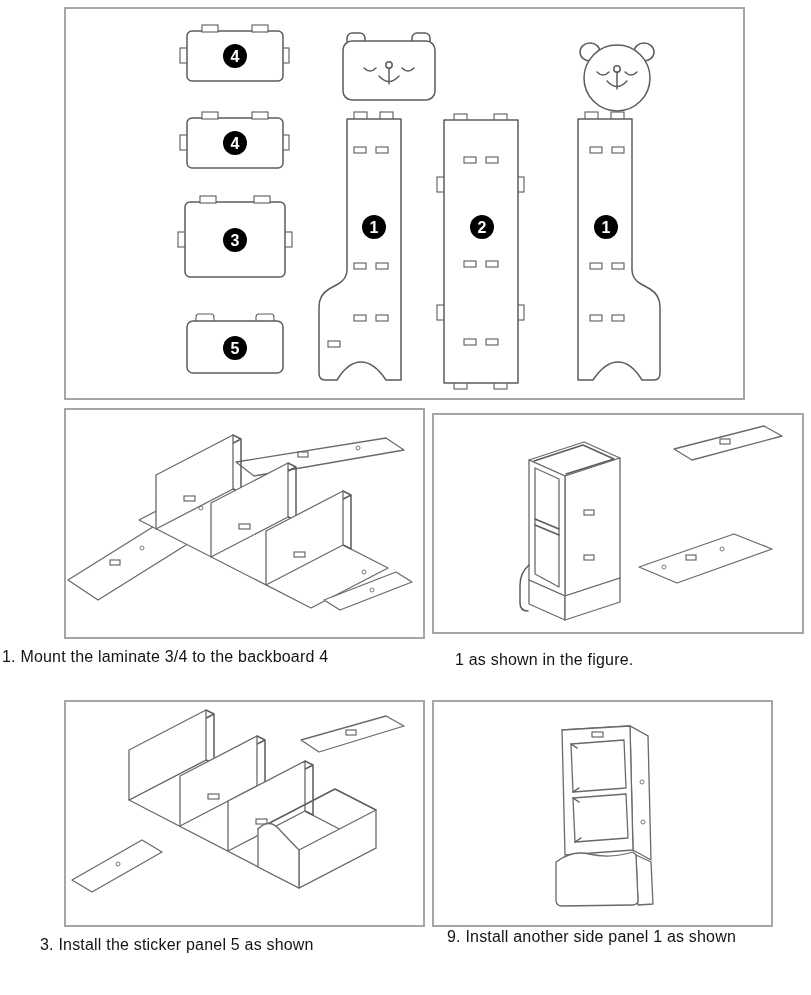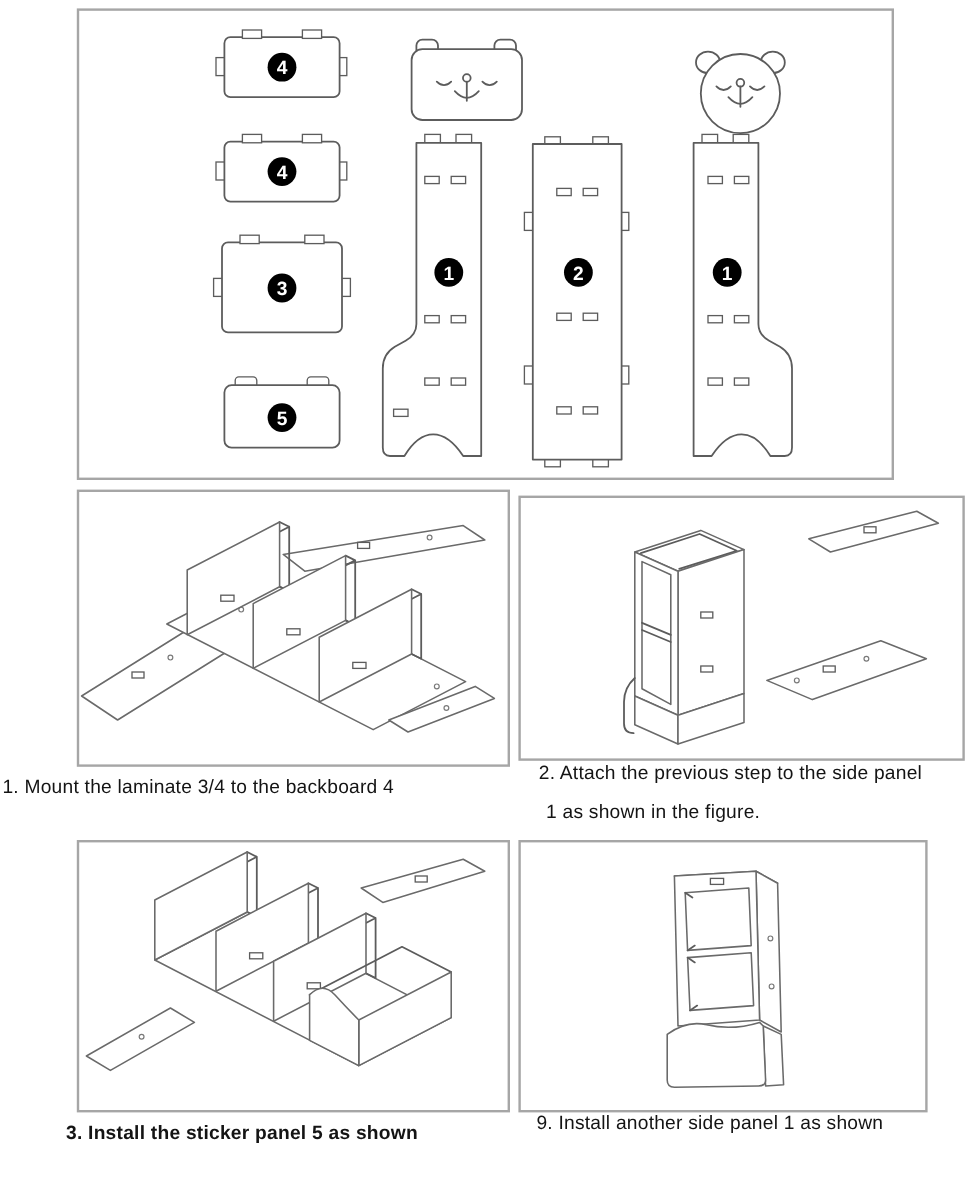--- a/index.html
+++ b/index.html
@@ -256,23 +256,22 @@
         <circle class="dot" cx="208" cy="80" r="2"></circle>
         <circle class="dot" cx="209" cy="120" r="2"></circle>
         <rect class="slot" x="158" y="30" width="11" height="5"></rect>
       </g>
     </svg>
   </div>
 
   <div class="caption" style="left:2px; top:648px; width:430px;">1. Mount the laminate 3/4 to the backboard 4</div>
 
   <div class="caption" style="left:449px; top:636px; width:362px;">
-    <div>2. Attach the previous step to the side panel</div>
     <div class="cap-line2" style="padding-left:6px;">1 as shown in the figure.</div>
   </div>
 
-  <div class="caption" style="left:55px; top:936px; width:380px;font-weight:bold;">3. Install the sticker panel 5 as shown</div>
+  <div class="caption" style="left:40px; top:936px; width:380px;">3. Install the sticker panel 5 as shown</div>
 
   <div class="caption" style="left:447px; top:928px; width:360px;">
     <div>9. Install another side panel 1 as shown</div>
   </div>
 
 </div>
 
 </body></html>

